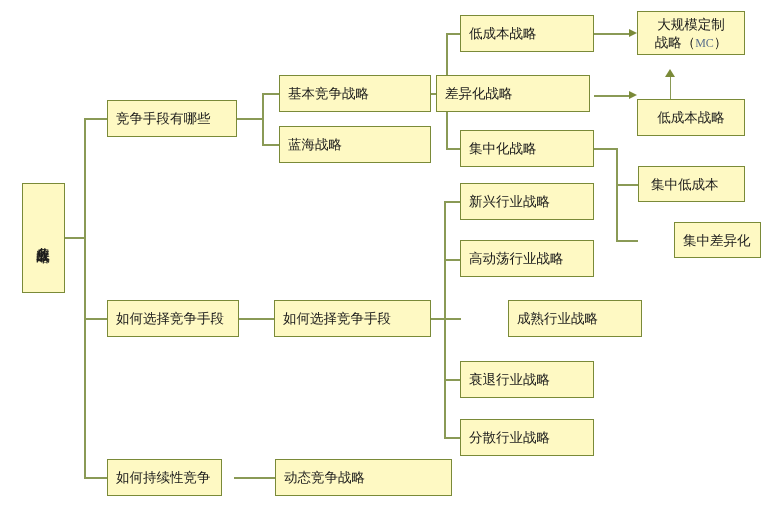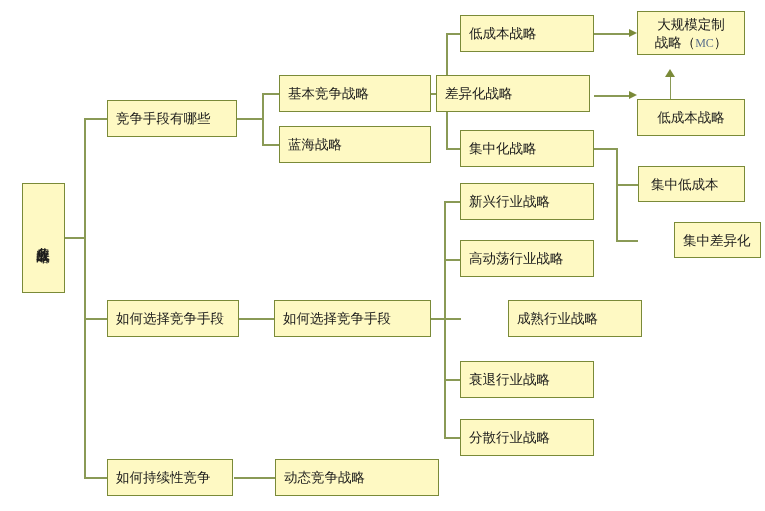--- a/index.html
+++ b/index.html
@@ -109,29 +109,29 @@
   <div class="conn h" style="left:444px;top:437px;width:17px;"></div>
 
   <div class="conn h" style="left:234px;top:477px;width:41px;"></div>
 
   <div class="node root" style="left:22px;top:183px;width:43px;height:110px;">业务层战略</div>
 
   <div class="node left" style="left:107px;top:100px;width:130px;height:37px;">竞争手段有哪些</div>
 
   <div class="node left" style="left:107px;top:300px;width:132px;height:37px;">如何选择竞争手段</div>
 
-  <div class="node left" style="left:107px;top:459px;width:126px;height:37px;">如何持续性竞争</div>
+  <div class="node left" style="left:107px;top:459px;width:115px;height:37px;">如何持续性竞争</div>
 
   <div class="node left" style="left:279px;top:75px;width:152px;height:37px;">基本竞争战略</div>
 
   <div class="node left" style="left:279px;top:126px;width:152px;height:37px;">蓝海战略</div>
 
   <div class="node left" style="left:274px;top:300px;width:157px;height:37px;">如何选择竞争手段</div>
 
-  <div class="node left" style="left:275px;top:459px;width:164px;height:37px;">动态竞争战略</div>
+  <div class="node left" style="left:275px;top:459px;width:177px;height:37px;">动态竞争战略</div>
 
   <div class="node left" style="left:460px;top:15px;width:134px;height:37px;">低成本战略</div>
 
   <div class="node left" style="left:436px;top:75px;width:154px;height:37px;">差异化战略</div>
 
   <div class="node left" style="left:460px;top:130px;width:134px;height:37px;">集中化战略</div>
 
   <div class="node left" style="left:460px;top:183px;width:134px;height:37px;">新兴行业战略</div>
 
   <div class="node left" style="left:460px;top:240px;width:134px;height:37px;">高动荡行业战略</div>

